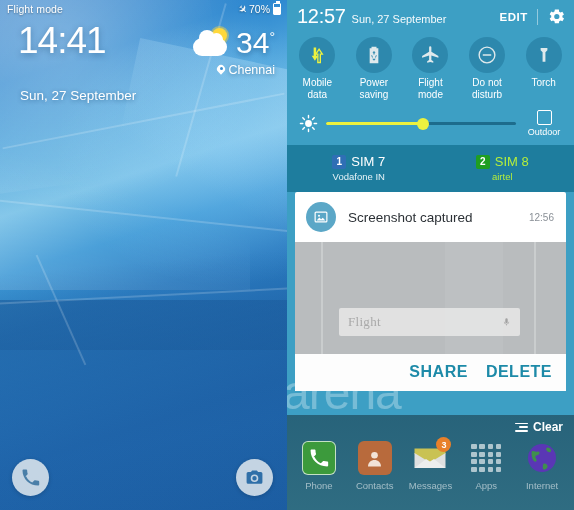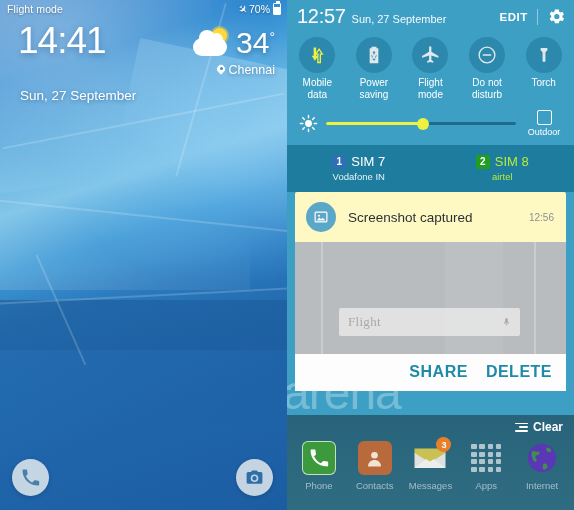--- a/index.html
+++ b/index.html
@@ -143,21 +143,21 @@
   .sim-badge.one { background:#2f6fb5; }
   .sim-badge.two { background:#1f9e22; }
   .sim-name { font-size:13px; font-weight:500; }
   .sim-name.one { color:#ffffff; }
   .sim-name.two { color:#b6ef3a; }
   .sim-carrier { font-size:9.5px; }
   .sim-carrier.one { color:#e6f3f7; }
   .sim-carrier.two { color:#b6ef3a; }
 
   .notif-area { position:relative; padding:0 8px; }
-  .notif-card { background:#fef9c3; border-radius:2px 2px 0 0; }
+  .notif-card { background:#ffffff; border-radius:2px 2px 0 0; }
   .notif-head { display:flex; align-items:center; gap:12px; padding:10px 12px 10px 11px; }
   .notif-icon { width:30px; height:30px; border-radius:50%; background:#5ba7c7;
                 display:flex; align-items:center; justify-content:center; flex:0 0 30px; }
   .notif-title { flex:1; font-size:13.5px; color:#2c3136; }
   .notif-time { font-size:10px; color:#8a9097; }
   .notif-preview { position:relative; height:112px; background:#b9bcbe; overflow:hidden; }
   .prev-col { position:absolute; top:0; bottom:0; background:rgba(255,255,255,.10); }
   .pc1 { left:26px; width:2px; background:rgba(255,255,255,.25); }
   .pc2 { left:150px; width:58px; background:rgba(255,255,255,.07); }
   .pc3 { right:30px; width:2px; background:rgba(255,255,255,.25); }

